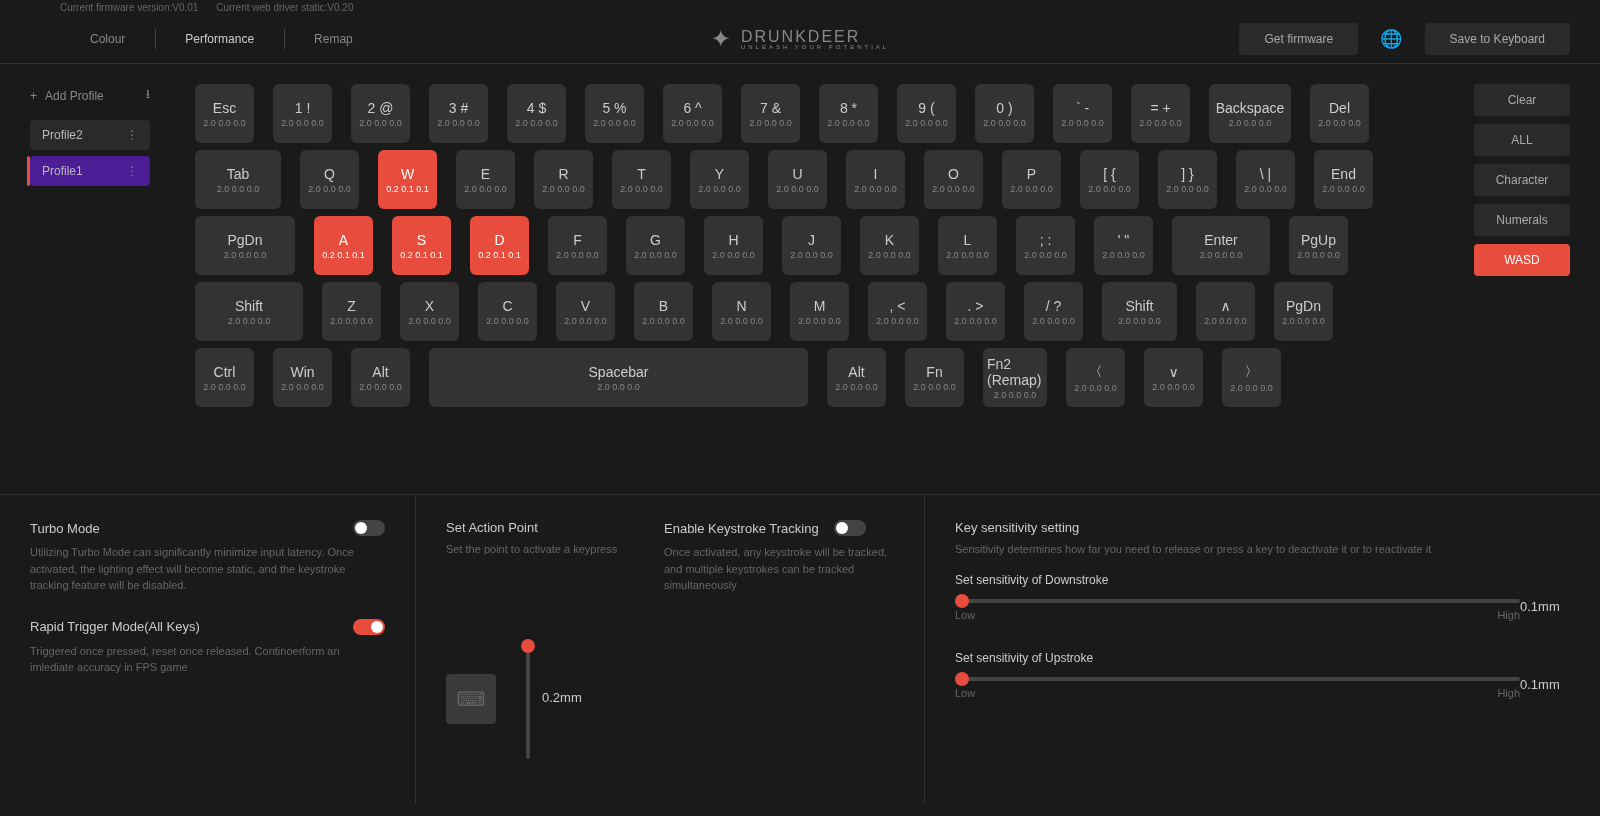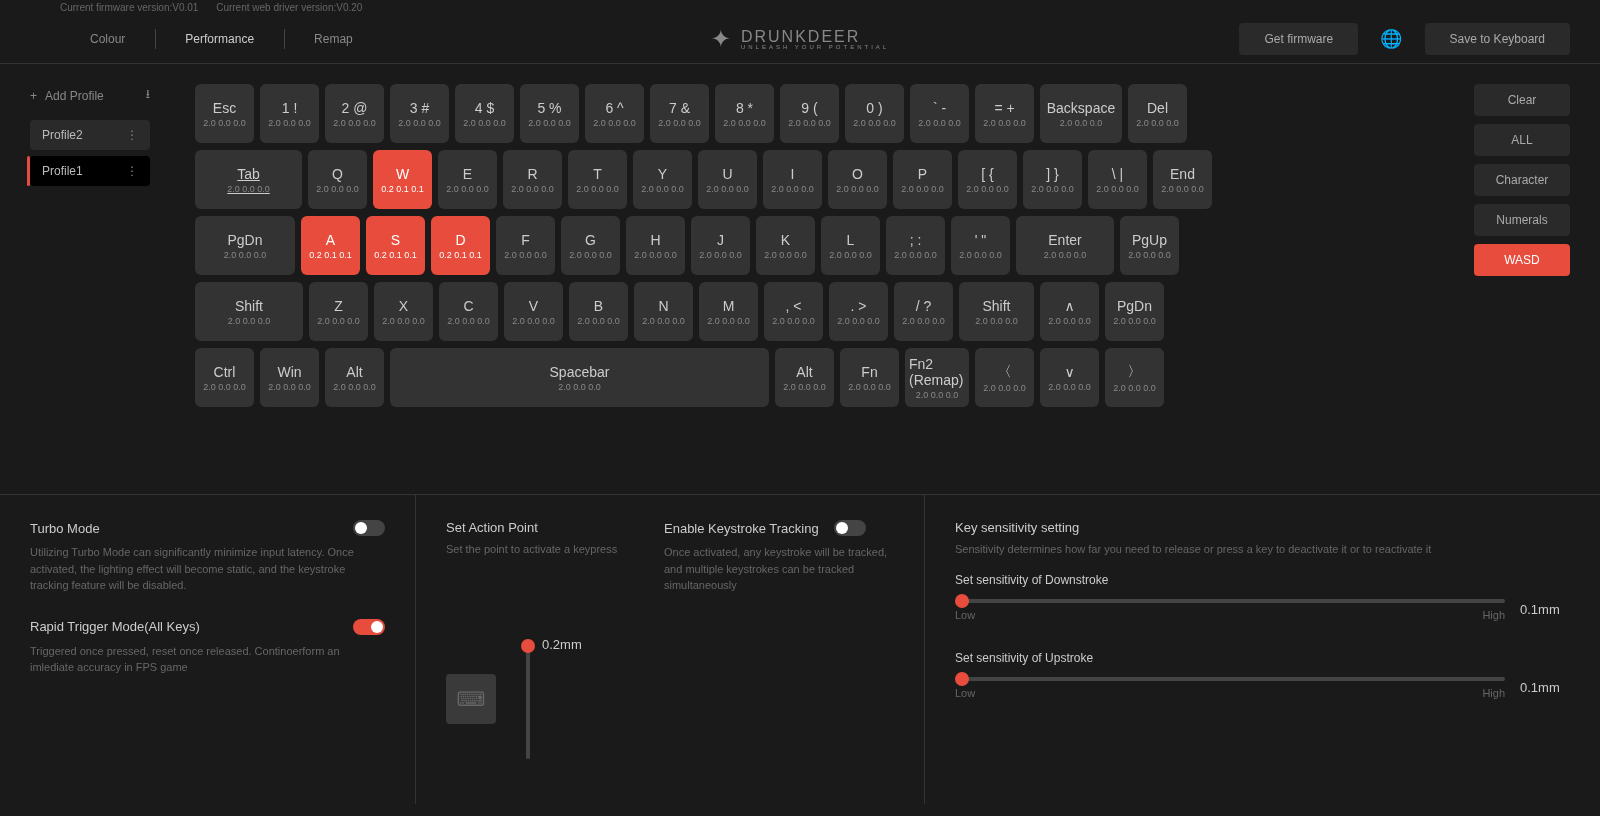--- a/index.html
+++ b/index.html
@@ -16,26 +16,26 @@
 .logo-sub{font-size:6px;letter-spacing:3px;margin-top:-2px}
 .header-actions{margin-left:auto;margin-right:30px;display:flex;gap:22px;align-items:center}
 .btn{background:#2a2a2a;border:none;color:#aaa;padding:9px 25px;border-radius:4px;cursor:pointer;font-size:12px}
 .translate-icon{font-size:18px;color:#888}
 .divider{height:1px;background:#333}
 .main{display:flex;height:430px}
 .sidebar{width:180px;padding:15px 30px 0 30px}
 .add-profile{display:flex;align-items:center;gap:8px;color:#888;padding:6px 0;margin-bottom:8px}
 .download-btn{margin-left:auto}
 .profile-item{background:#2a2a2a;padding:8px 12px;border-radius:4px;margin-bottom:6px;display:flex;align-items:flex-start;position:relative;color:#bbb}
-.profile-item.active{background:#000000}
+.profile-item.active{background:#4c1d95}
 .profile-item.active::before{content:"";position:absolute;left:-3px;top:0;bottom:0;width:3px;background:#e74c3c;border-radius:2px}
 .dots{margin-left:auto;color:#888}
 .keyboard-area{flex:1;padding:20px 15px;display:flex}
 .keyboard{display:flex;flex-direction:column;gap:7px}
-.key-row{display:flex;gap:6px}
+.key-row{display:flex;gap:19px}
 .key{background:#333;border-radius:6px;display:flex;flex-direction:column;align-items:center;justify-content:center;height:59px;min-width:59px;color:#ccc;cursor:pointer;padding:4px}
 .key-label{font-size:14px;margin-bottom:2px}
 .key-vals{font-size:9px;color:#888;display:flex;gap:6px}
 .key.wasd{background:#e74c3c;color:#fff}
 .key.wasd .key-vals{color:#fff}
 .filters{margin-left:auto;padding:20px 30px 0 0;display:flex;flex-direction:column;gap:8px}
 .filter-btn{background:#2a2a2a;border:none;color:#aaa;padding:9px 0;border-radius:4px;cursor:pointer;width:96px;font-size:12px}
 .filter-btn.active{background:#e74c3c;color:#fff}
 .settings{display:flex;border-top:1px solid #333;height:310px}
 .col{padding:25px 30px;position:relative}
@@ -44,42 +44,42 @@
 .col3{flex:1}
 .setting-row{display:flex;align-items:center;margin-bottom:8px}
 .setting-title{color:#ccc;font-size:13px}
 .toggle{margin-left:auto;width:32px;height:16px;background:#444;border-radius:8px;position:relative;cursor:pointer}
 .toggle.on{background:#e74c3c}
 .toggle-knob{width:12px;height:12px;background:#fff;border-radius:50%;position:absolute;top:2px;left:2px}
 .toggle.on .toggle-knob{left:18px}
 .desc{color:#666;font-size:11px;line-height:1.5;margin-bottom:25px}
 .action-point{display:flex;align-items:center;gap:30px;margin-top:20px}
 .switch-img{width:50px;height:50px;background:#3a3a3a;border-radius:4px;display:flex;align-items:center;justify-content:center;color:#666;font-size:20px}
-.vslider{display:flex;align-items:flex-start;gap:12px}
+.vslider{display:flex;align-items:center;gap:12px}
 .vslider-track{width:4px;height:120px;background:#444;border-radius:2px;position:relative}
 .vslider-thumb{width:14px;height:14px;background:#e74c3c;border-radius:50%;position:absolute;left:-5px;top:0}
 .vslider-label{color:#ccc;font-size:13px;margin-top:-2px}
 .sens-group{margin-bottom:30px;margin-top:15px}
 .sens-label{color:#ccc;font-size:12px;margin-bottom:12px}
-.sens-slider{display:flex;align-items:center;gap:15px}
+.sens-slider{display:flex;align-items:flex-start;}
 .hslider{flex:1}
 .hslider-track{height:4px;background:#444;border-radius:2px;position:relative}
 .hslider-thumb{width:14px;height:14px;background:#e74c3c;border-radius:50%;position:absolute;left:0;top:-5px}
 .sens-val{color:#ccc;font-size:13px;min-width:50px}
 .sens-range{display:flex;justify-content:space-between;color:#666;font-size:11px;margin-top:6px}
 .col2 .setting-row{margin-left:260px;margin-top:0}
 .col2-top{display:flex}
 .col2-left{flex:1}
 </style>
 </head>
 <body>
 
 <div class="version-bar">
   <span>Current firmware version:V0.01</span>
-  <span>Current web driver version:V0.20</span>
+  <span>Current web driver static:V0.20</span>
 </div>
 
 <div class="header">
   <div class="tabs">
     <div class="tab">Colour</div>
     <div class="tab active">Performance</div>
     <div class="tab">Remap</div>
   </div>
   <div class="logo">
     <span class="logo-icon">✦</span>
@@ -171,21 +171,21 @@
           <div class="key" style="width: 82px;">
             <div class="key-label">Backspace</div>
             <div class="key-vals">2.0  0.0  0.0</div>
           </div>
           <div class="key" style="width: 59px;">
             <div class="key-label">Del</div>
             <div class="key-vals">2.0  0.0  0.0</div>
           </div>
         </div>
         <div class="key-row">
-          <div class="key" style="width: 107px; text-decoration: underline;">
+          <div class="key" style="width: 86px;">
             <div class="key-label">Tab</div>
             <div class="key-vals">2.0  0.0  0.0</div>
           </div>
           <div class="key" style="width: 59px;">
             <div class="key-label">Q</div>
             <div class="key-vals">2.0  0.0  0.0</div>
           </div>
           <div class="key wasd" style="width: 59px;">
             <div class="key-label">W</div>
             <div class="key-vals">0.2  0.1  0.1</div>

